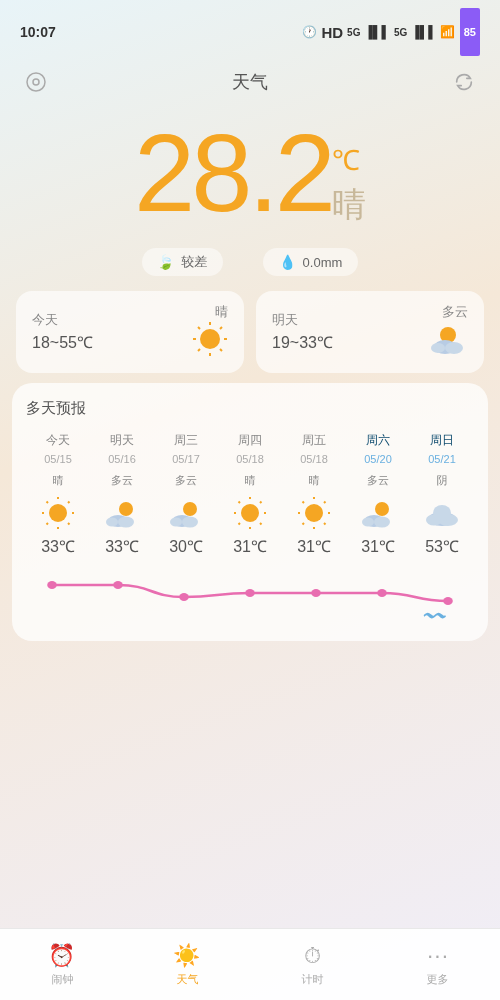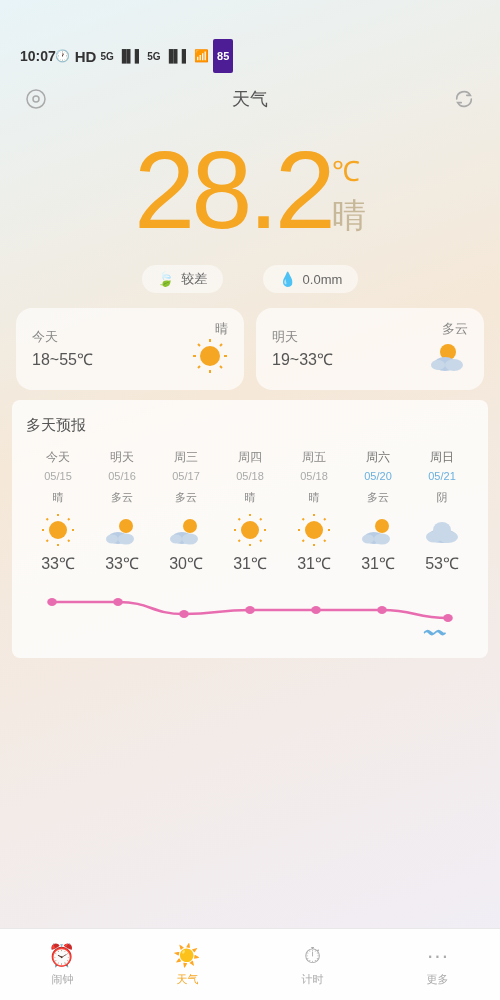--- a/index.html
+++ b/index.html
@@ -9,38 +9,37 @@
       height: 1000px;
       font-family: -apple-system, "PingFang SC", "Helvetica Neue", sans-serif;
       background: linear-gradient(160deg, #e8f4f8 0%, #f5e8d8 40%, #f0eef8 100%);
       overflow: hidden;
       position: relative;
     }
 
     
     .status-bar {
       display: flex;
-      justify-content: flex-start;
+      justify-content: space-between;
       align-items: center;
       padding: 8px 20px 4px;
       font-size: 14px;
       font-weight: 600;
       color: #333;
-      margin-top: 31px;
     }
     .status-right {
       display: flex;
       align-items: center;
       gap: 4px;
       font-size: 12px;
     }
     .battery {
-      background: #4c1d95;
+      background: #8b5cf6;
       border-radius: 2px;
-      padding: 11px 4px;
+      padding: 18px 4px;
       font-size: 11px;
       color: white;
     }
 
     
     .header {
       display: flex;
       justify-content: space-between;
       align-items: center;
       padding: 6px 20px 10px;
@@ -62,21 +61,21 @@
       font-size: 18px;
     }
 
     
     .weather-main {
       text-align: center;
       padding: 10px 20px 5px;
     }
     .temperature-container {
       display: flex;
-      align-items: center;
+      align-items: flex-end;
       justify-content: center;
       gap: 0px;
     }
     .temperature {
       font-size: 110px;
       font-weight: 300;
       color: #f5a623;
       line-height: 1;
       letter-spacing: -4px;
     }
@@ -158,21 +157,21 @@
       font-weight: 500;
     }
     .day-weather-label {
       font-size: 13px;
       color: #888;
     }
 
     
     .forecast-card {
       background: rgba(255,255,255,0.75);
-      border-radius: 8px;
+      border-radius: 20px;
       margin: 0 12px;
       padding: 16px 14px 14px;
     }
     .forecast-title {
       font-size: 15px;
       color: #555;
       font-weight: 500;
       margin-bottom: 14px;
     }
     .forecast-grid {
@@ -184,21 +183,21 @@
       display: flex;
       flex-direction: column;
       align-items: center;
       gap: 4px;
     }
     .fc-day {
       font-size: 12px;
       color: #888;
     }
     .fc-day.highlight {
-      color: #737373;
+      color: #0c4a6e;
     }
     .fc-date {
       font-size: 11px;
       color: #aaa;
     }
     .fc-date.highlight {
       color: #6ab0e0;
     }
     .fc-desc {
       font-size: 11px;

